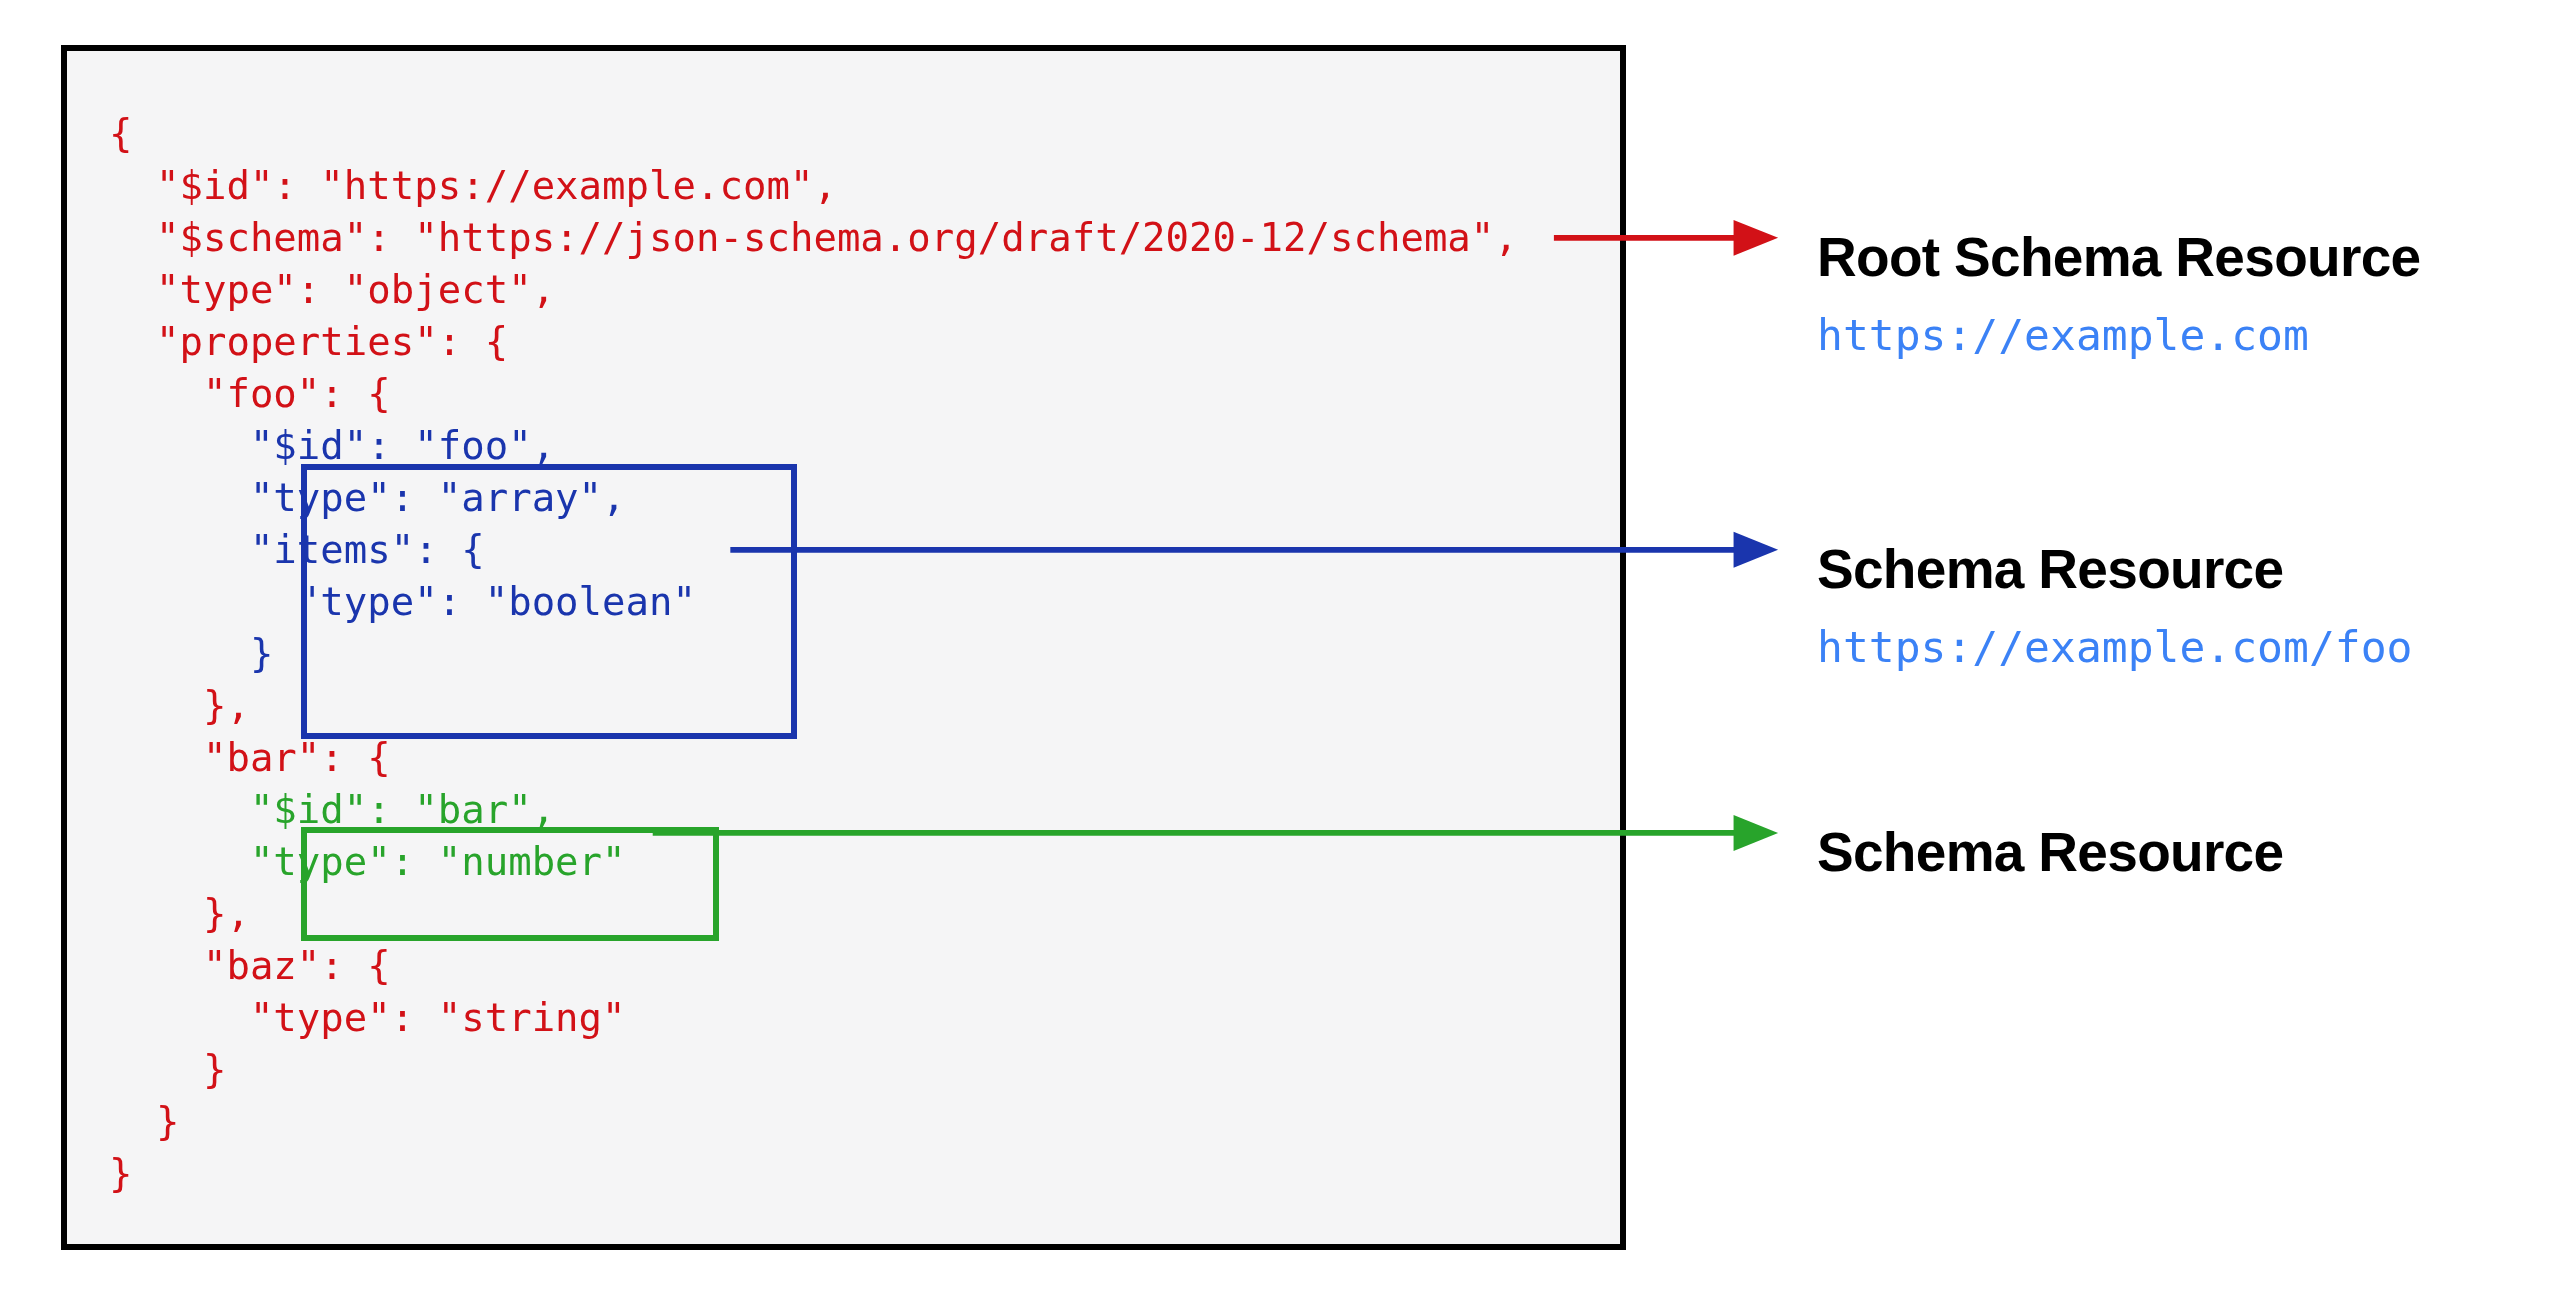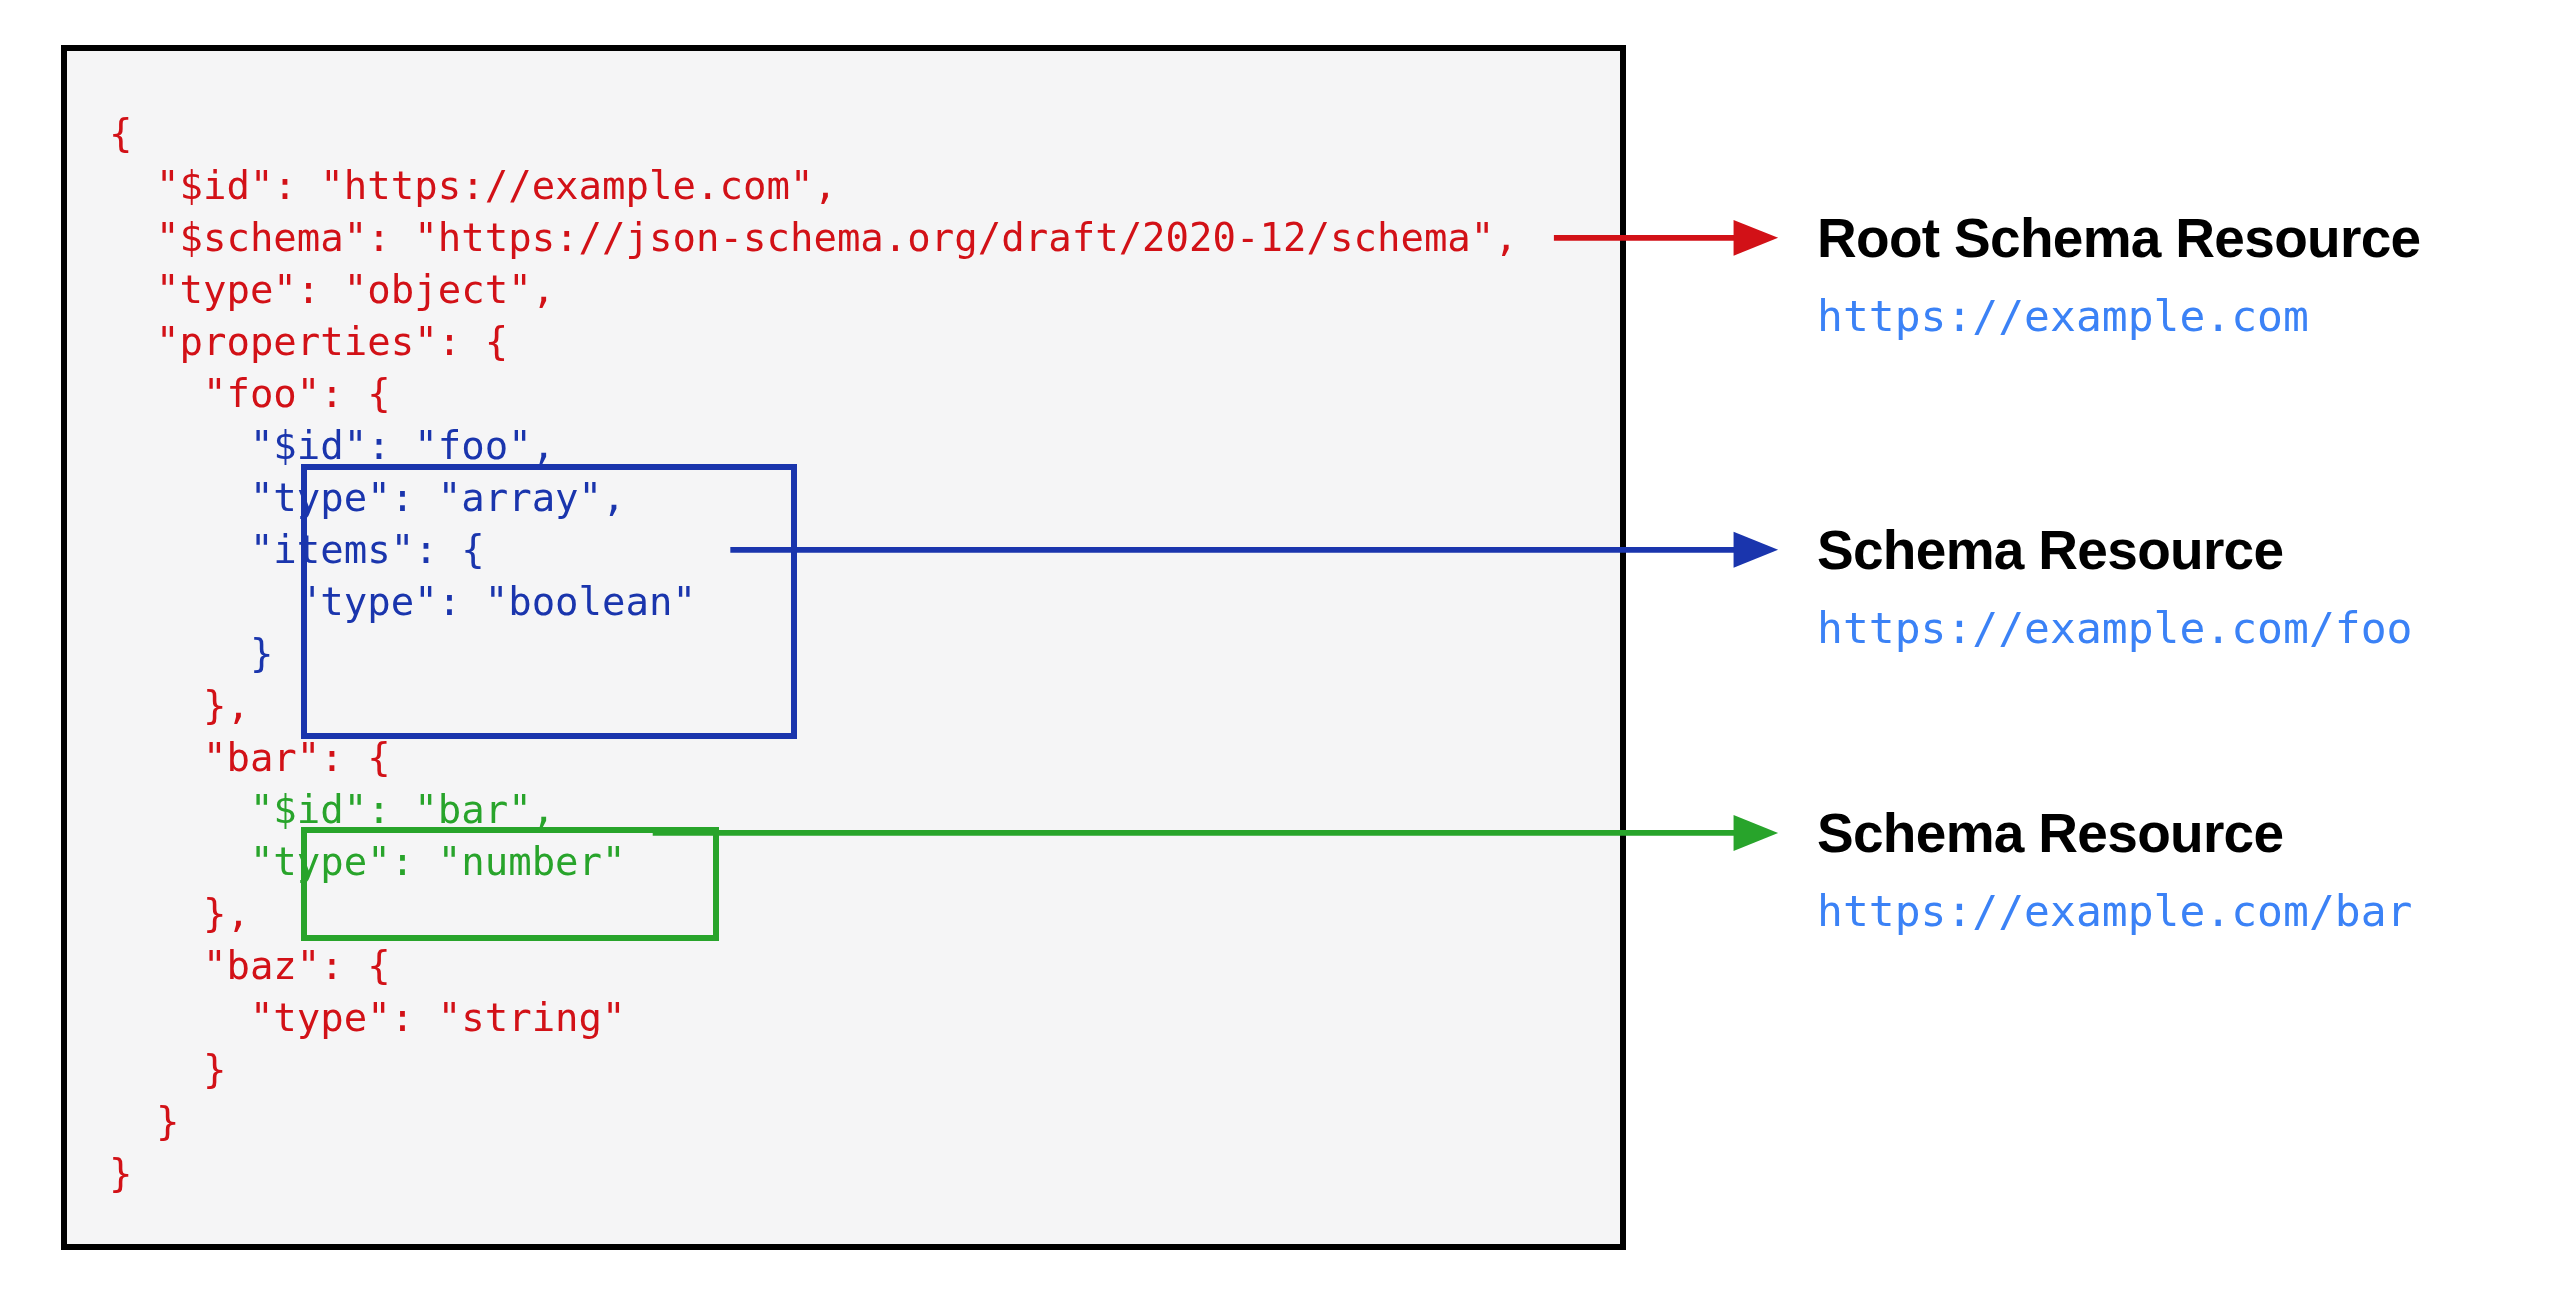--- a/index.html
+++ b/index.html
@@ -64,20 +64,21 @@
     top: 0;
     width: 2576px;
     height: 1295px;
     pointer-events: none;
   }
   
   .annotation {
     position: absolute;
     left: 1817px;
     width: 719px;
+    margin-top: 19px;
   }
   .annotation .title {
     font-family: "Liberation Sans", sans-serif;
     font-weight: 700;
     font-size: 55px;
     line-height: 65px;
     color: #000000;
     letter-spacing: -0.7px;
     white-space: nowrap;
   }
@@ -124,17 +125,16 @@
     <div class="url">https://example.com</div>
   </div>
 
   <div class="annotation ann-foo">
     <div class="title">Schema Resource</div>
     <div class="url">https://example.com/foo</div>
   </div>
 
   <div class="annotation ann-bar">
     <div class="title">Schema Resource</div>
-    <div class="url">https://example.com/bar</div>
   </div>
 
 </div>
 
 
 </body></html>

